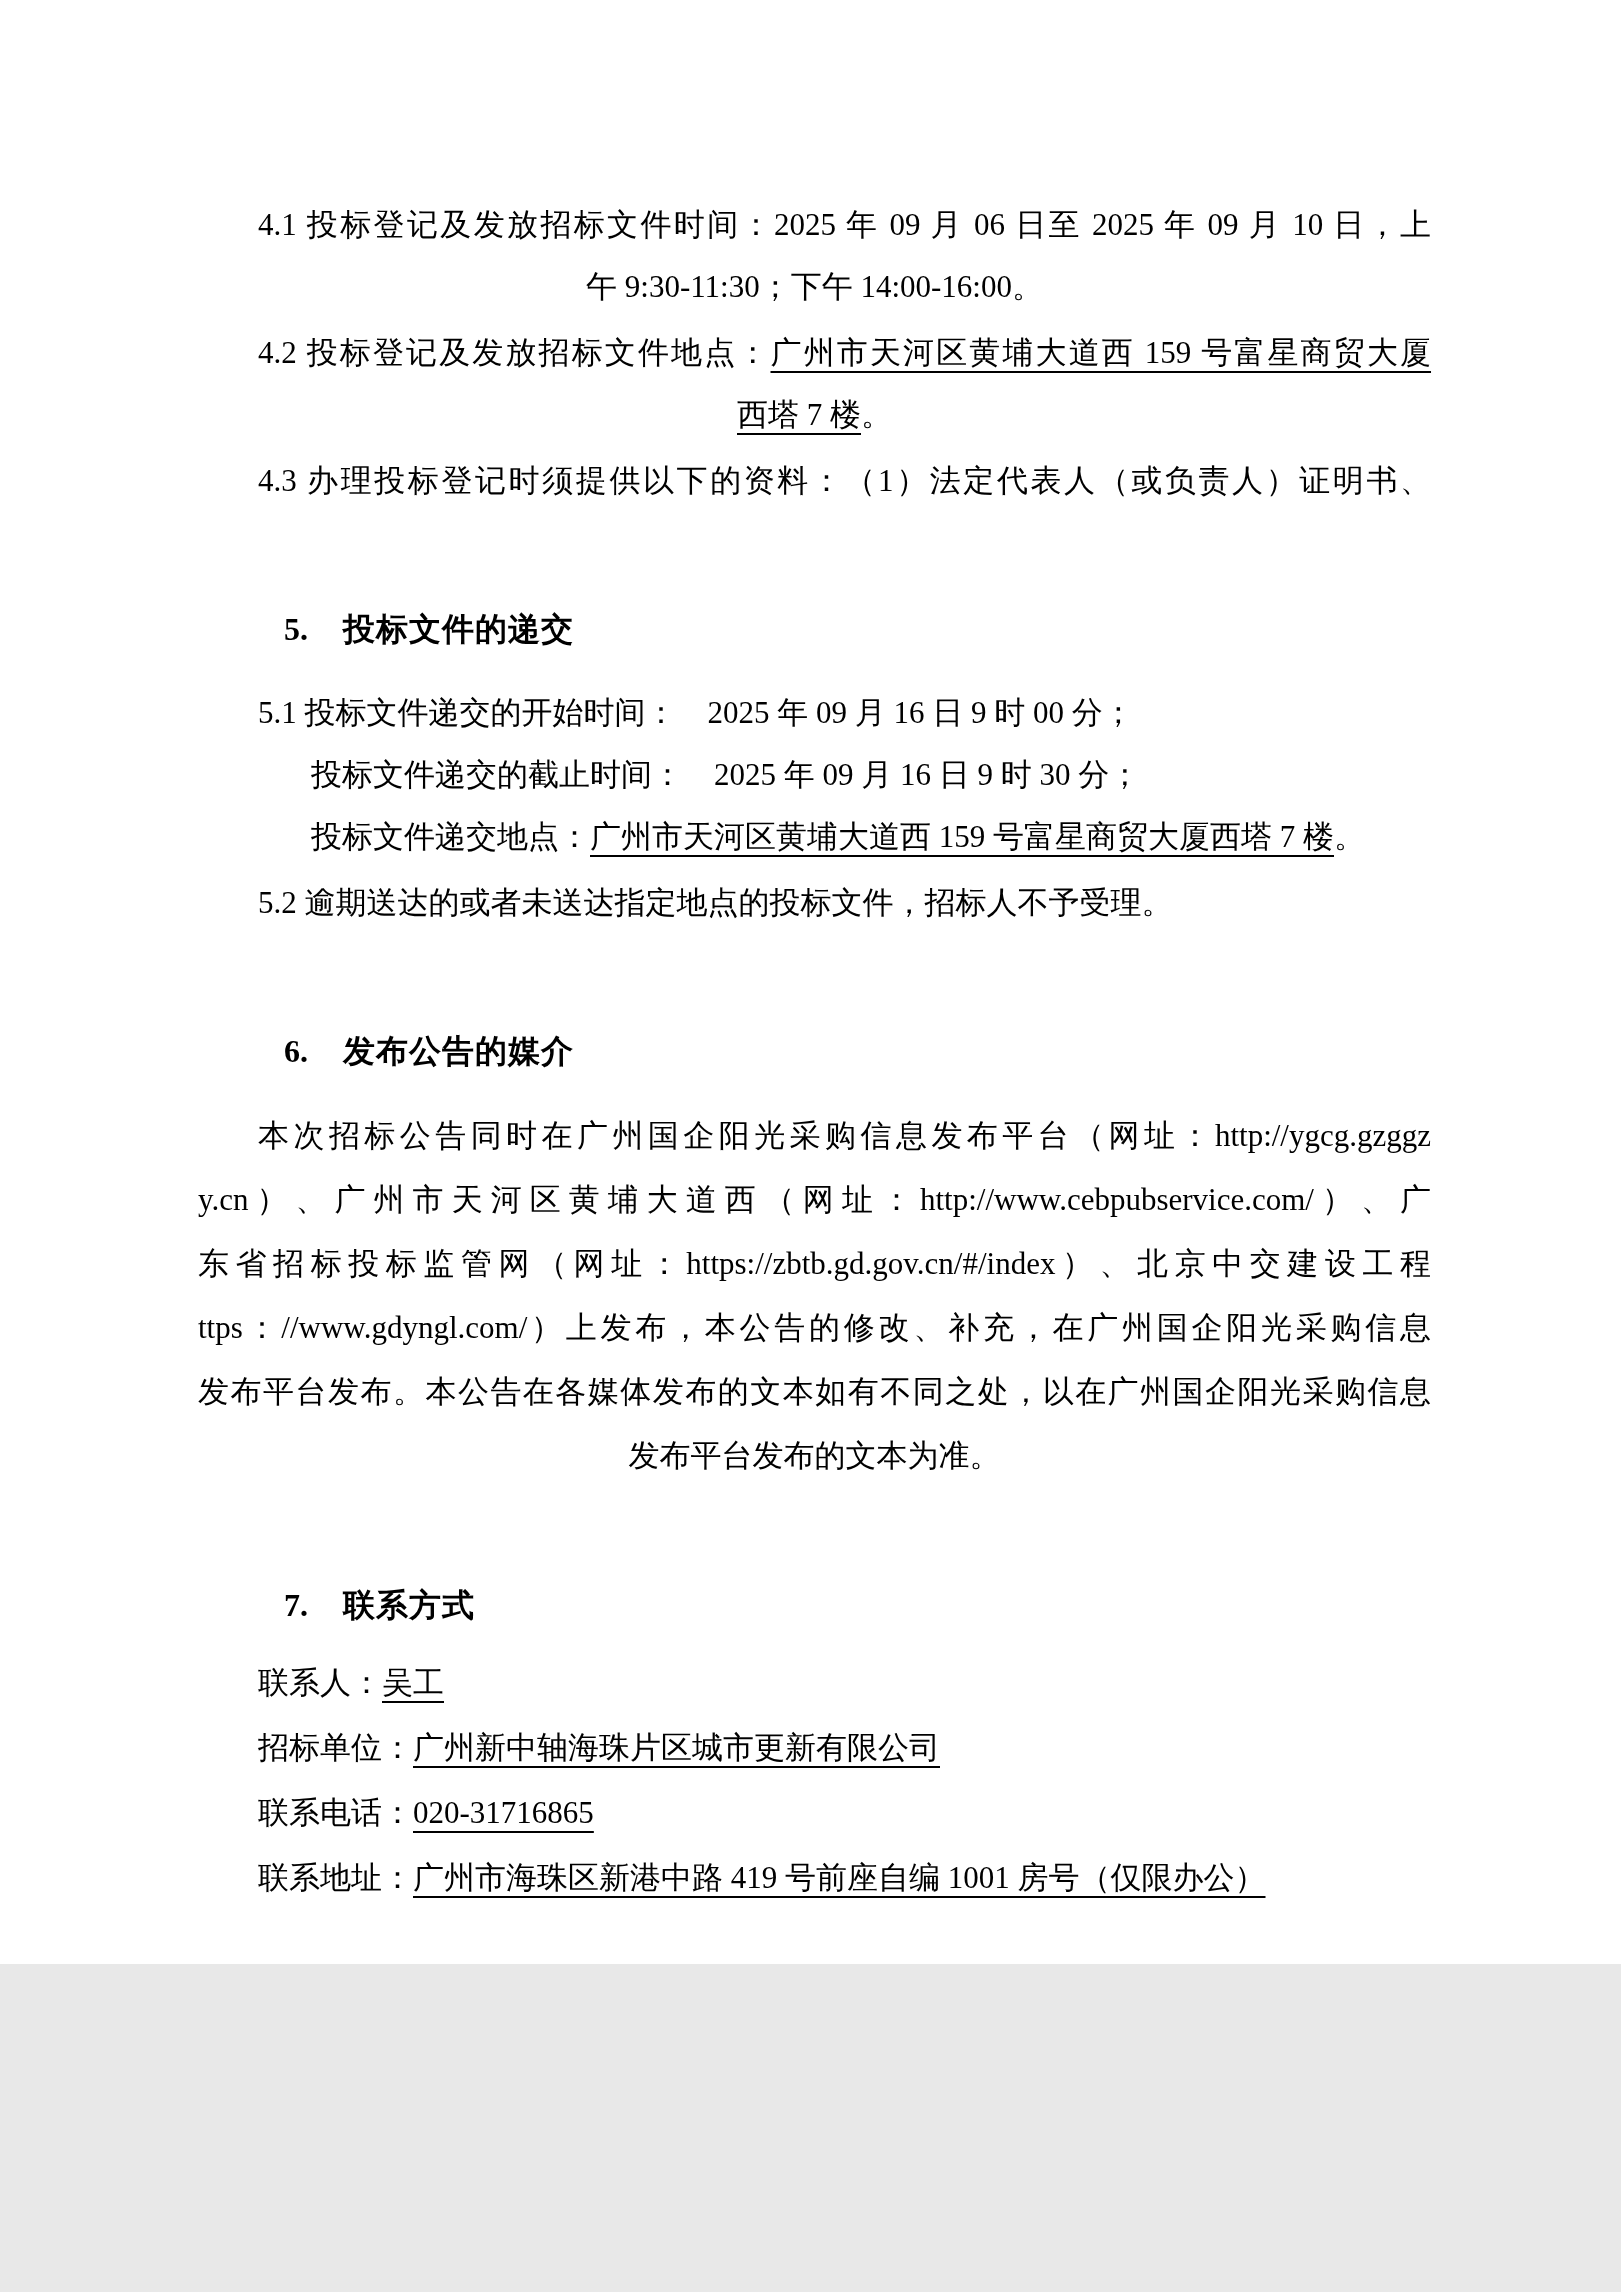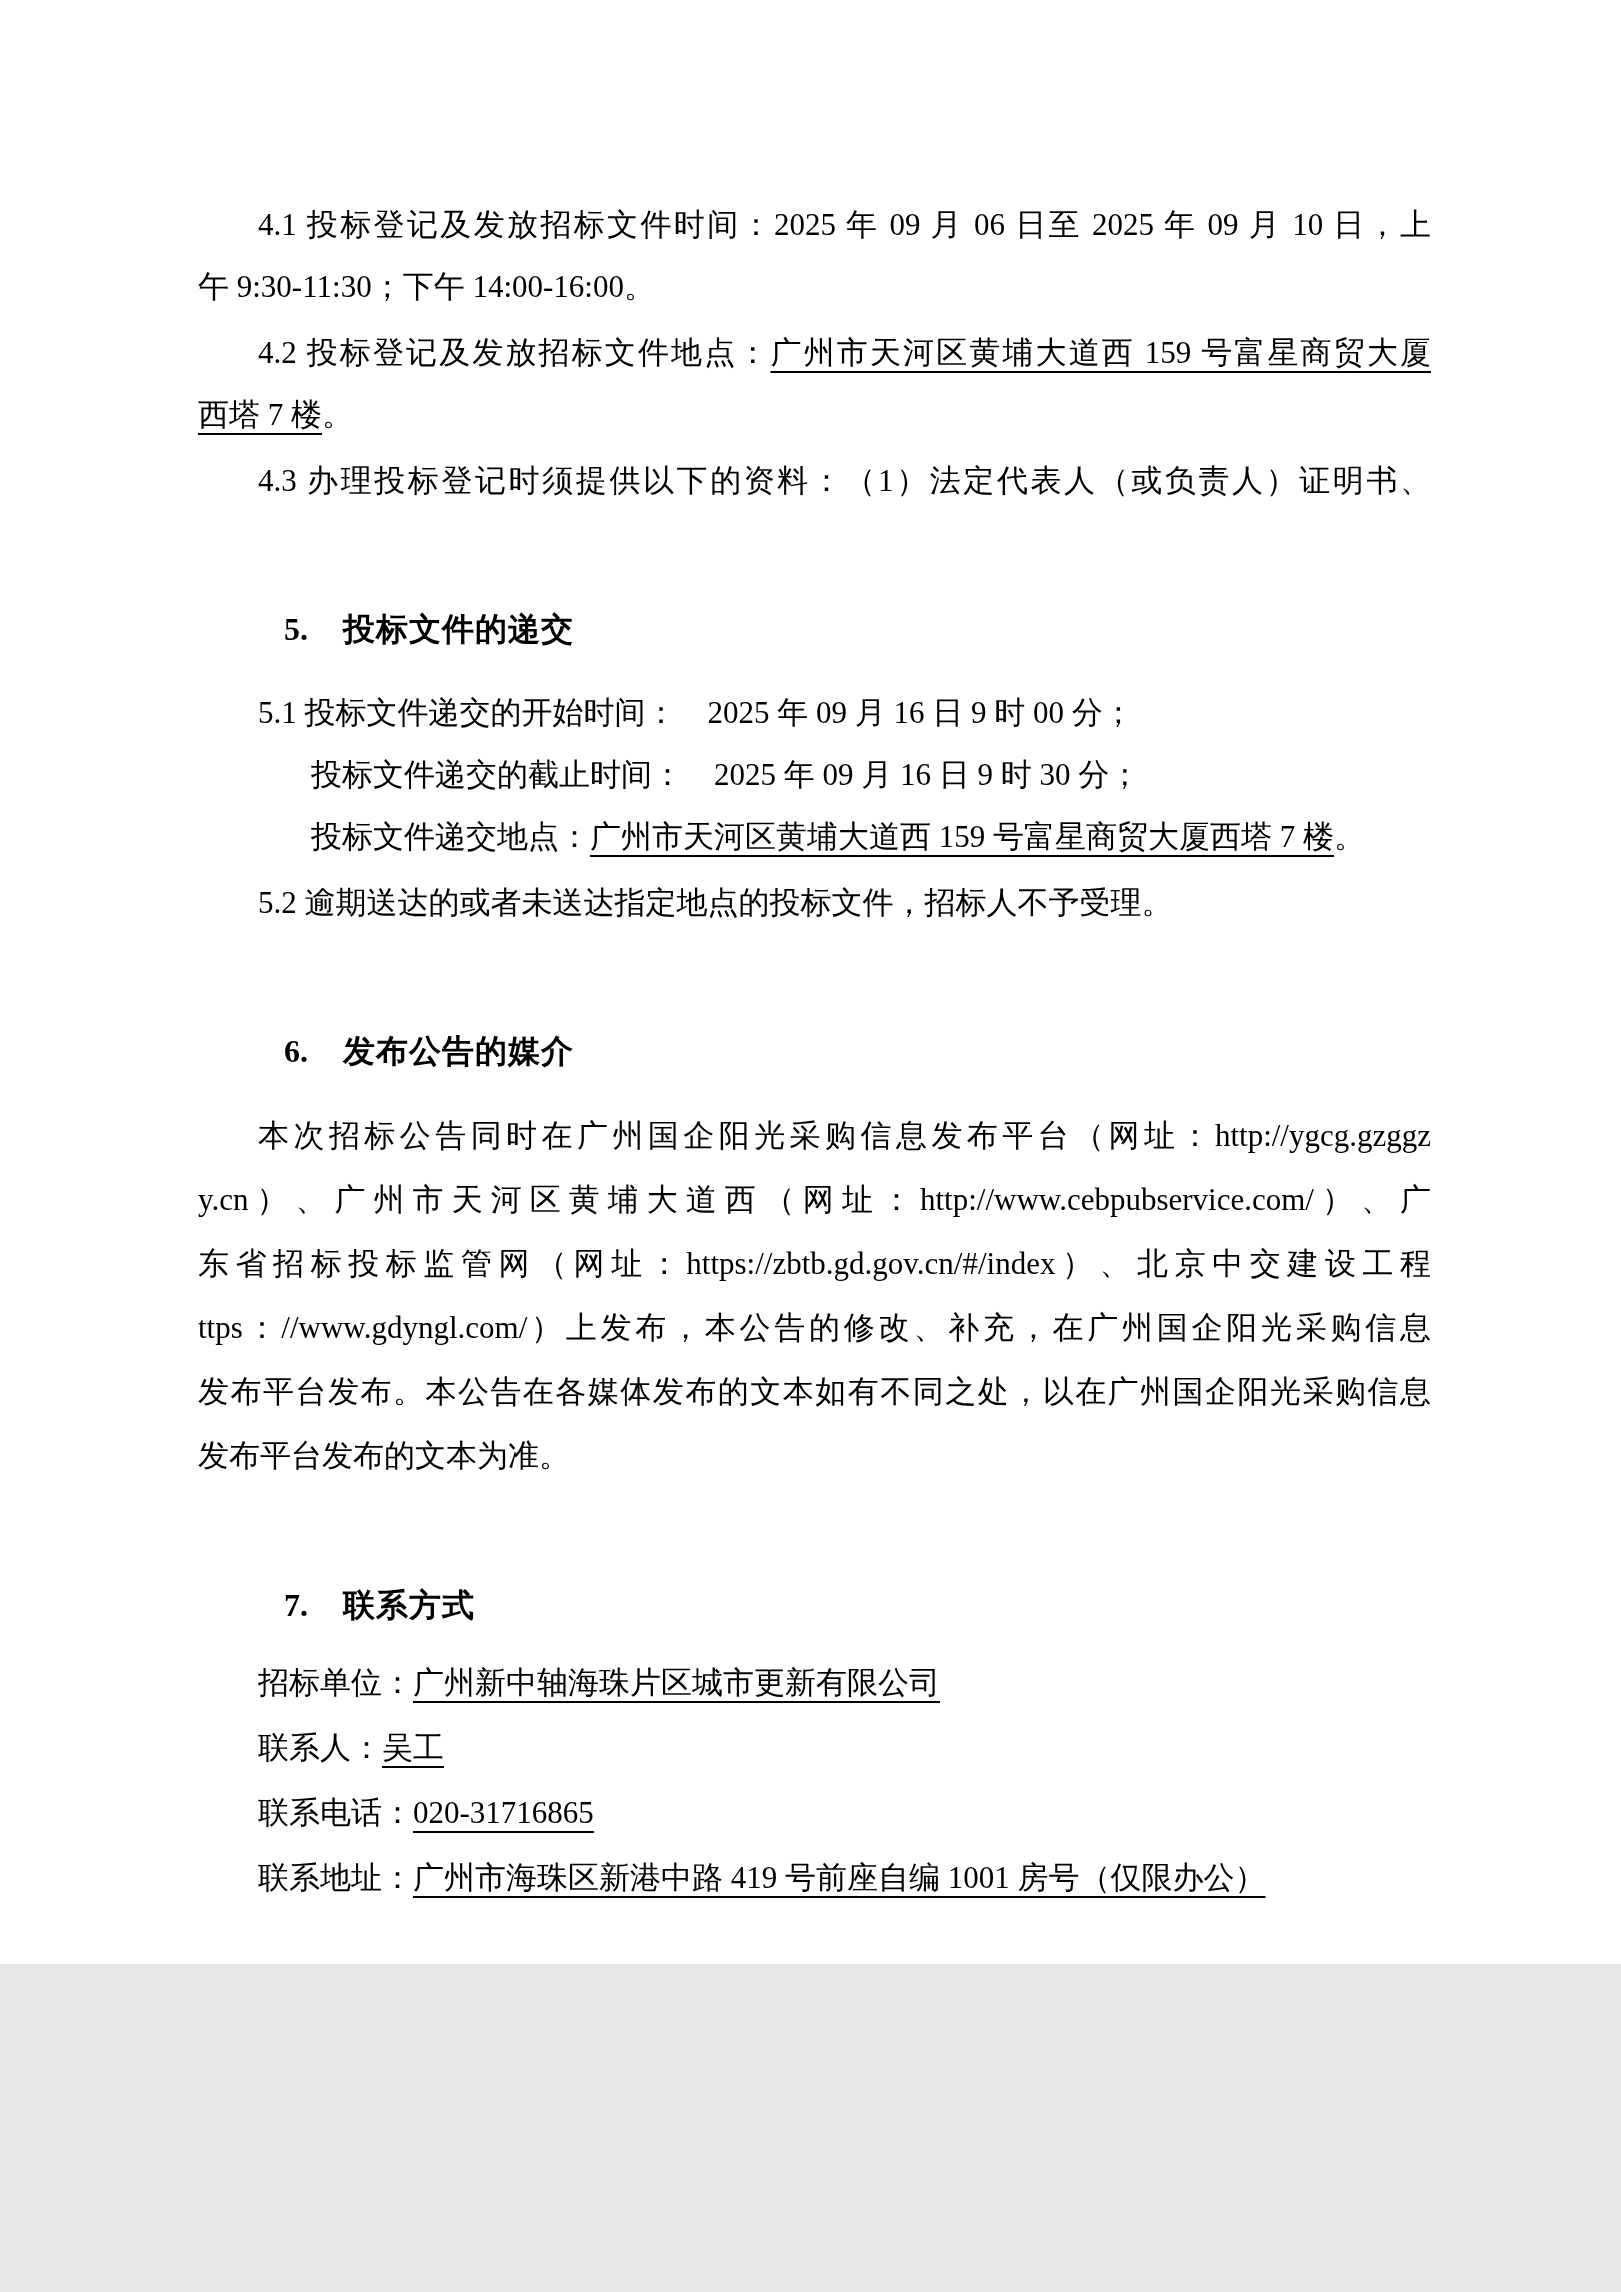--- a/index.html
+++ b/index.html
@@ -16,21 +16,21 @@
     position:absolute;
     left:198px; top:194px;
     width:1233px;
   }
   .p { font-size:31px; line-height:62px; }
   .p + .p { margin-top:3.9px; }
   .p.wide .line { line-height:64px; }
   .line { min-height:1em; }
   .ind-first { text-indent:60px; }
   .ind-sub   { text-indent:113px; }
-  .ind-none  { text-indent:0; }
+  .ind-none  { text-indent:0;text-align:center; }
   .j { text-align:justify; text-align-last:justify; }
   .u {
     text-decoration:underline;
     text-decoration-thickness:2px;
     text-underline-offset:7.8px;
     text-decoration-color:#000;
   }
   .h {
     margin:94px 0 0 86px;
     font-family:"Liberation Sans","DejaVu Sans",sans-serif;
@@ -85,21 +85,21 @@
       <div class="p wide">
         <div class="line ind-first j"><span>本次招标公告同时在广州国企阳光采购信息发布平台（网址：http://ygcg.gzggz</span></div>
         <div class="line ind-none j"><span>y.cn）、广州市天河区黄埔大道西（网址：http://www.cebpubservice.com/）、广</span></div>
         <div class="line ind-none j"><span>东省招标投标监管网（网址：https://zbtb.gd.gov.cn/#/index）、北京中交建设工程</span></div>
         <div class="line ind-none j"><span>ttps：//www.gdyngl.com/）上发布，本公告的修改、补充，在广州国企阳光采购信息</span></div>
         <div class="line ind-none j"><span>发布平台发布。本公告在各媒体发布的文本如有不同之处，以在广州国企阳光采购信息</span></div>
         <div class="line ind-none"><span>发布平台发布的文本为准。</span></div>
       </div>
       <div class="h"><span class="hnum">7.</span><span class="hlabel">联系方式</span></div>
       <div class="p contacts">
+        <div class="line ind-first"><span>联系人：</span><span class="u">吴工</span></div>
         <div class="line ind-first"><span>招标单位：</span><span class="u">广州新中轴海珠片区城市更新有限公司</span></div>
-        <div class="line ind-first"><span>联系人：</span><span class="u">吴工</span></div>
         <div class="line ind-first"><span>联系电话：</span><span class="u">020-31716865</span></div>
         <div class="line ind-first"><span>联系地址：</span><span class="u">广州市海珠区新港中路 419 号前座自编 1001 房号（仅限办公）</span></div>
       </div>
     </div>
   <div class="pagenum">4</div>
 </div>
 
 
 </body></html>

